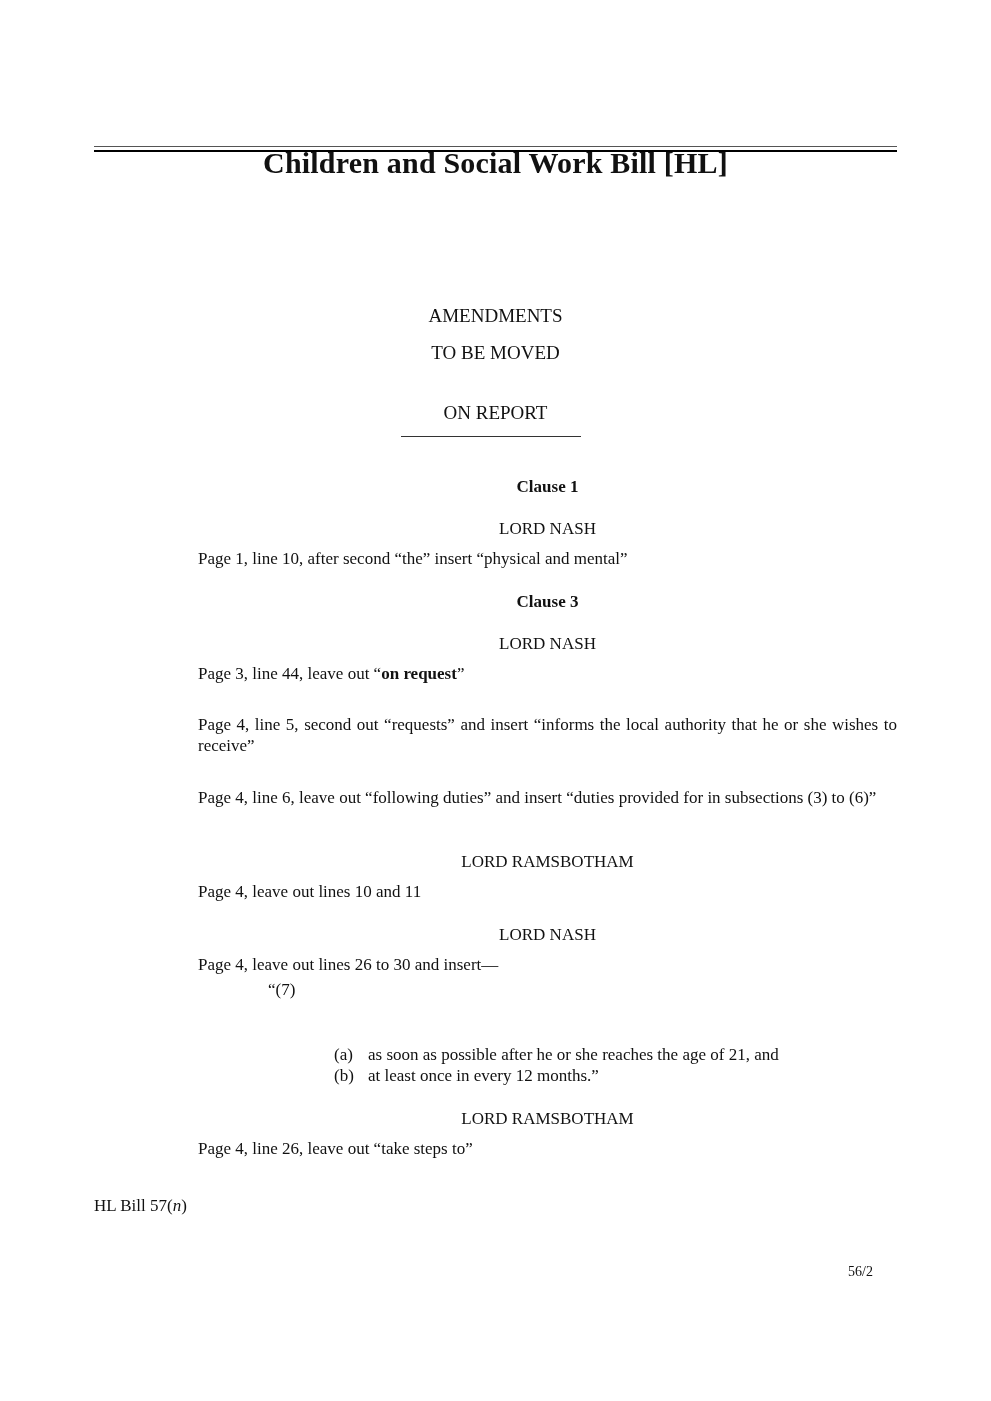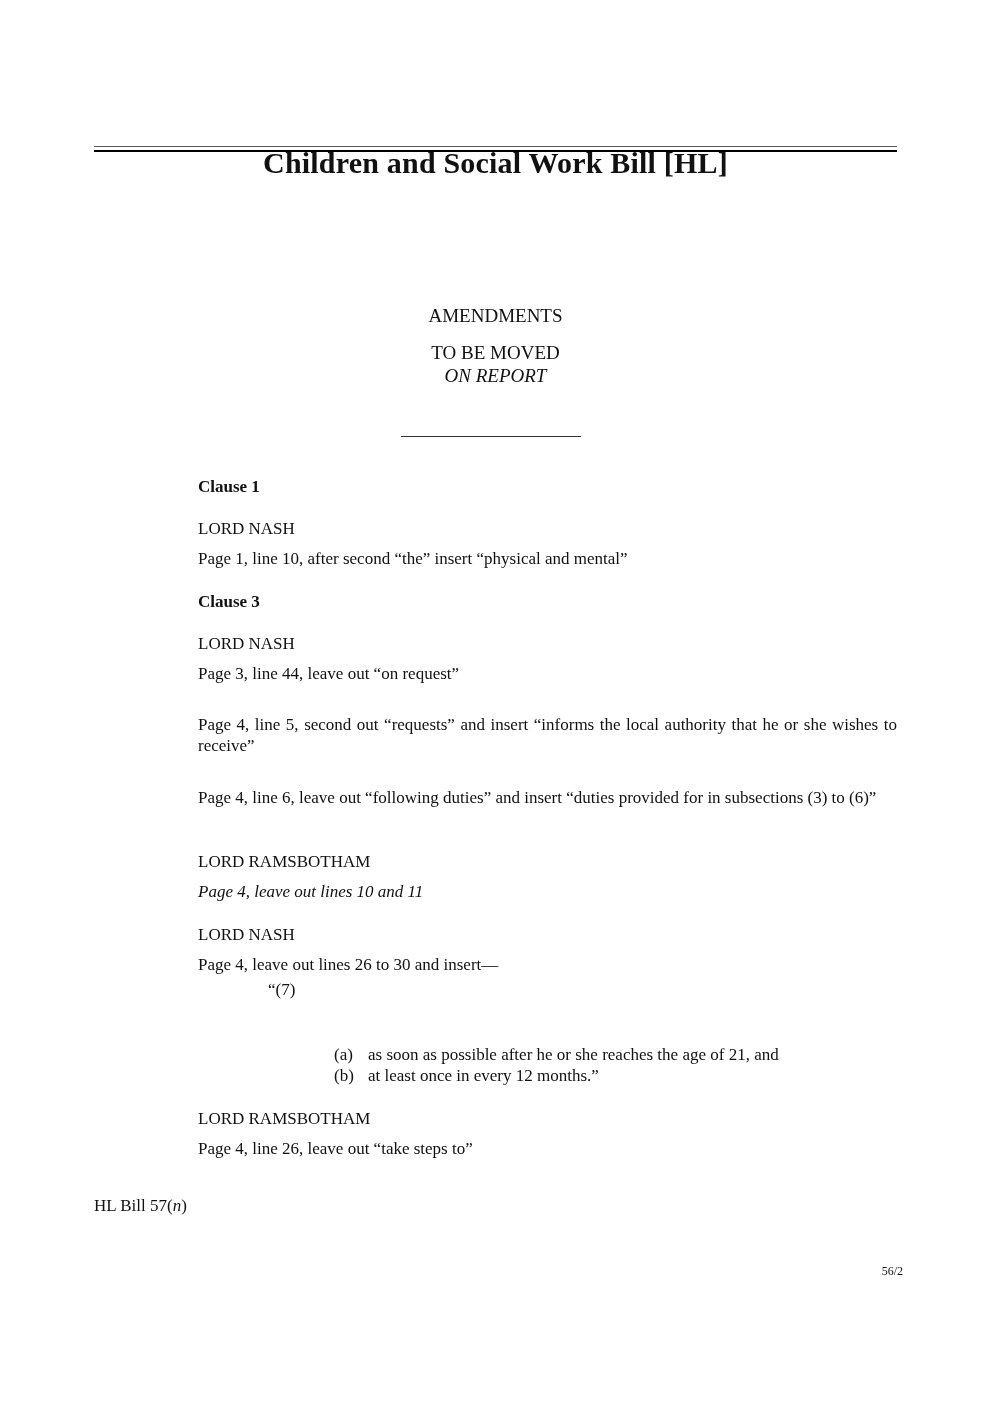--- a/index.html
+++ b/index.html
@@ -64,24 +64,24 @@
     background: #333;
   }
   .content {
     position: absolute;
     left: 198px;
     width: 699px;
     font-size: 17px;
     line-height: 21px;
   }
   .abs { position: absolute; left: 0; width: 699px; }
-  .center { text-align: left; font-family: Liberation Serif, serif; }
+  .center { text-align: center; font-family: Liberation Serif, serif; }
   .clause { font-weight: bold; }
   .justify { text-align: justify; text-align-last: left; }
-  .bold { font-weight: normal; text-align: center; }
+  .bold { font-weight: bold; text-align: center; }
   .quote-para {
     position: absolute;
     left: 70px;
     width: 629px;
   }
   .quote-num {
     position: absolute;
     left: 0;
     top: 0;
   }
@@ -100,55 +100,55 @@
   .sub-label { position: absolute; left: 0; }
   .sub-text { position: absolute; left: 34px; white-space: nowrap; }
   .footer-left {
     position: absolute;
     left: 94px;
     top: 1196px;
     font-size: 17px;
   }
   .footer-right {
     position: absolute;
-    right: 88px;
+    right: 118px;
     top: 1264px;
-    font-size: 12px;
+    font-size: 14px;
   }
   .italic { font-style: italic; }
 </style>
 </head>
 <body>
 
 <div class="title">Children and Social Work Bill [HL]</div>
 <div class="rule-thin"></div>
 <div class="rule-thick"></div>
 
 <div class="heading-block" style="top:0;">
   <div class="heading-line" style="top:305px;">AMENDMENTS</div>
   <div class="heading-line" style="top:342px;text-align:center;">TO BE MOVED</div>
-  <div class="heading-line" style="top:365px;font-style:italic;">ON REPORT</div>
+  <div class="heading-line" style="top:402px;">ON REPORT</div>
 </div>
 <div class="short-rule"></div>
 
 <div class="content" style="top:0;">
 
   <div class="abs center clause" style="top:476px;">Clause 1</div>
   <div class="abs center" style="top:518px;">LORD NASH</div>
   <div class="abs" style="top:548px;">Page 1, line 10, after second “the” insert “physical and mental”</div>
 
   <div class="abs center clause" style="top:591px;">Clause 3</div>
   <div class="abs center" style="top:633px;">LORD NASH</div>
   <div class="abs" style="top:663px;"><span>Page 3, line 44, leave out “</span><span class="bold">on request</span><span>”</span></div>
 
   <div class="abs justify" style="top:714px;">Page 4, line 5, second out “requests” and insert “informs the local authority that he or she wishes to receive”</div>
   <div class="abs justify" style="top:787px;">Page 4, line 6, leave out “following duties” and insert “duties provided for in subsections (3) to (6)”</div>
 
   <div class="abs center" style="top:851px;">LORD RAMSBOTHAM</div>
-  <div class="abs" style="top:881px;font-style:italic;">Page 4, leave out lines 10 and 11</div>
+  <div class="abs" style="top:881px;">Page 4, leave out lines 10 and 11</div>
 
   <div class="abs center" style="top:924px;">LORD NASH</div>
   <div class="abs" style="top:954px;">Page 4, leave out lines 26 to 30 and insert—</div>
 
   <div class="quote-para" style="top:979px; height:66px;">
     <span class="quote-num">“(7)</span>
   </div>
 
   <div class="sub-item" style="top:1044px;">
     <span class="sub-label">(a)</span>

